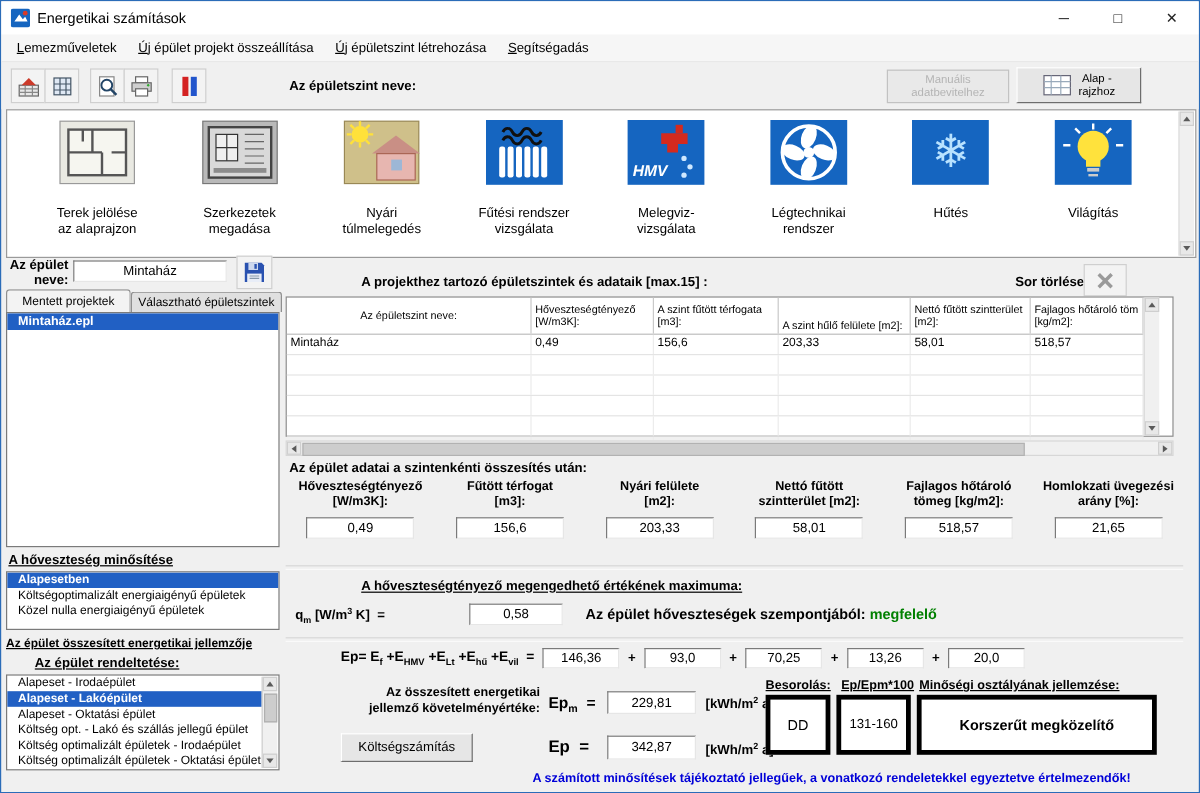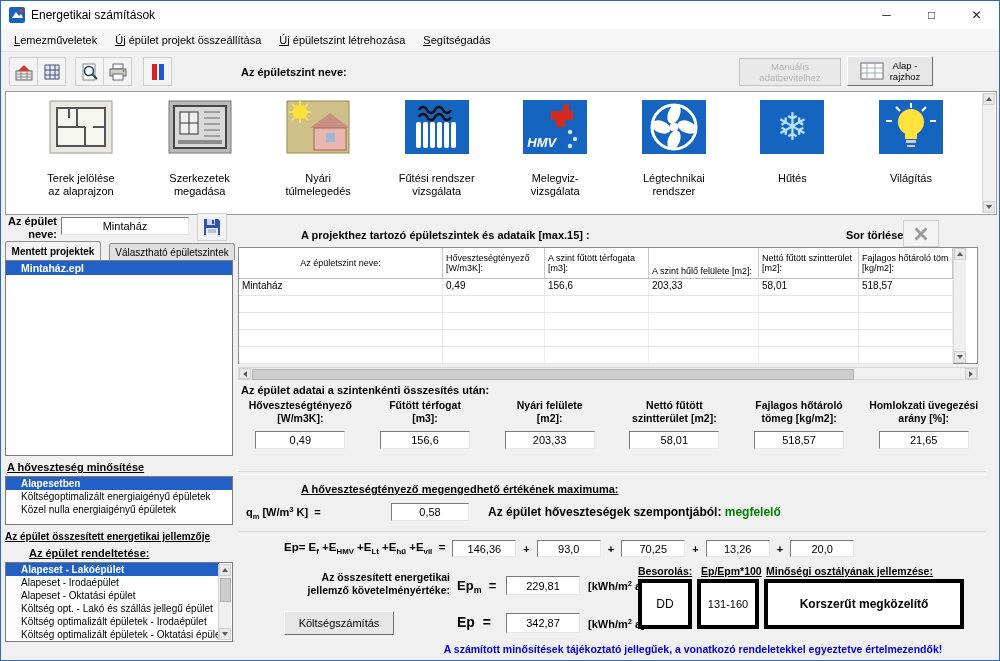--- a/index.html
+++ b/index.html
@@ -48,21 +48,21 @@
   .arr-lf{width:0;height:0;border-top:3px solid transparent;border-bottom:3px solid transparent;border-right:4px solid #5a5a5a;}
   .arr-rt{width:0;height:0;border-top:3px solid transparent;border-bottom:3px solid transparent;border-left:4px solid #5a5a5a;}
 
   
   .inset{background:#fff;border:1px solid #7a7a7a;border-right-color:#e6e6e6;border-bottom-color:#e6e6e6;box-sizing:border-box;}
   .valbox{display:flex;align-items:center;justify-content:center;font-size:11px;}
   .raised{background:#e6e6e6;border:1px solid #6d6d6d;border-top-color:#fff;border-left-color:#fff;box-sizing:border-box;}
 
   
   .listbox{position:absolute;background:#fff;border:1px solid #7a7a7a;box-sizing:border-box;overflow:hidden;}
-  .li{padding:1px 15px;cursor:pointer;white-space:nowrap;}
+  .li{padding:1px 9px;cursor:pointer;white-space:nowrap;}
   .li.sel{background:#2160c4;color:#fff;font-weight:bold;}
   .tab{position:absolute;box-sizing:border-box;border:1px solid #8f8f8f;border-bottom:none;
        border-radius:3px 3px 0 0;font-size:10px;display:flex;align-items:center;justify-content:center;cursor:pointer;}
   .tab.active{background:#f3f3f3;z-index:2;}
   .tab.inactive{background:#e0e0e0;}
 
   
   .tbl{position:absolute;left:237px;top:246px;width:740px;height:117px;background:#fff;border:1px solid #8a8a8a;
        box-sizing:border-box;display:flex;}
   .tbl-main{width:714px;}
@@ -154,21 +154,21 @@
         </svg>
     </span>
     <span class="tbtn" style="left:142px;">
       <svg width="20" height="20" viewBox="0 0 20 20">
           <rect x="4" y="2" width="5" height="16" fill="#d42222"></rect>
           <rect x="11" y="2" width="5" height="16" fill="#2255cc"></rect>
         </svg>
     </span>
     <span class="abs b" style="left:240px;top:14px;">Az épületszint neve:</span>
     <span class="toolbtn disabled-text" style="left:738px;top:6px;width:100px;height:26px;">Manuális adatbevitelhez</span>
-    <span class="toolbtn raised" style="left:846px;top:4px;width:86px;height:30px;gap:6px;">
+    <span class="toolbtn raised" style="left:846px;top:4px;width:104px;height:30px;gap:6px;">
       <span style="display:inline-flex;">
         <svg width="24" height="20" viewBox="0 0 24 20">
             <rect x="1" y="2" width="22" height="16" fill="#fff" stroke="#667"></rect>
             <path d="M1 7h22M1 12h22M7 2v16M15 2v16" stroke="#99aabb" fill="none"></path>
           </svg>
       </span>
       <span class="pre">Alap -
 rajzhoz</span>
     </span>
   </div>
@@ -297,40 +297,40 @@
   <span class="abs tbtn" style="left:196px;top:212px;width:28px;height:26px;">
     <svg width="20" height="20" viewBox="0 0 20 20">
         <path d="M2 2h14l2 2v14H2z" fill="#2a52b0"></path>
         <rect x="5" y="2" width="8" height="6" fill="#cdd8ee"></rect>
         <rect x="10" y="3" width="2" height="4" fill="#2a52b0"></rect>
         <rect x="4" y="11" width="12" height="7" fill="#e8edf7"></rect>
         <path d="M6 13h8M6 15h8" stroke="#8899aa"></path>
       </svg>
   </span>
 
-  <span class="tab active" style="left:4px;top:240px;width:96px;height:19px;font-weight:bold;">Mentett projektek</span>
+  <span class="tab active" style="left:4px;top:240px;width:104px;height:19px;">Mentett projektek</span>
   <span class="tab inactive" style="left:108px;top:242px;width:126px;height:17px;">Választható épületszintek</span>
 
   <div class="listbox" style="left:4px;top:259px;width:228px;height:196px;font-size:10.5px;">
     <div class="li sel">Mintaház.epl</div>
   </div>
 
   <span class="abs b u" style="left:6px;top:460px;">A hőveszteség minősítése</span>
   <div class="listbox" style="left:4px;top:475px;width:228px;height:49px;font-size:10px;">
     <div class="li sel">Alapesetben</div>
     <div class="li">Költségoptimalizált energiaigényű épületek</div>
     <div class="li">Közel nulla energiaigényű épületek</div>
   </div>
 
   <span class="abs b u" style="left:4px;top:530px;font-size:10px;">Az épület összesített energetikai jellemzője</span>
   <span class="abs b u" style="left:28px;top:546px;">Az épület rendeltetése:</span>
   <div class="listbox" style="left:4px;top:561px;width:228px;height:80px;font-size:10px;">
     <div style="margin-right:13px;">
+      <div class="li">Alapeset - Irodaépület</div>
       <div class="li sel">Alapeset - Lakóépület</div>
-      <div class="li">Alapeset - Irodaépület</div>
       <div class="li">Alapeset - Oktatási épület</div>
       <div class="li">Költség opt. - Lakó és szállás jellegű épület</div>
       <div class="li">Költség optimalizált épületek - Irodaépület</div>
       <div class="li">Költség optimalizált épületek - Oktatási épület</div>
     </div>
     <div class="vsb" style="border-left:1px solid #cfcfcf;">
       <span class="sb-btn" style="top:0;">
           <span class="arr-up"></span>
         </span>
       <span class="sb-btn" style="bottom:0;">

